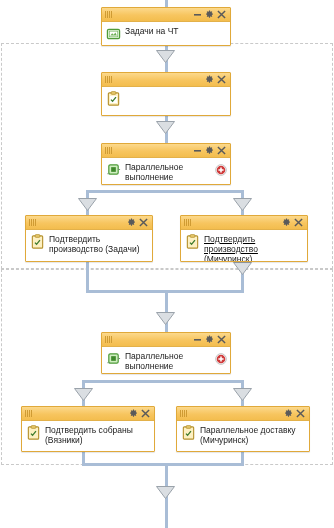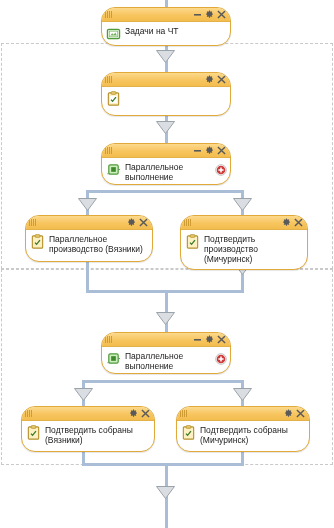--- a/index.html
+++ b/index.html
@@ -28,21 +28,21 @@
   .conn.v{width:3px;}
   .conn.h{height:3px;}
   .arrowwrap{position:absolute;}
   .arrowwrap svg{display:block;}
 
   
   .node{
     position:absolute;
     box-sizing:border-box;
     border:1px solid #e0a93a;
-    border-radius:14px;
+    border-radius:1px;
     background:#ffffff;
     box-shadow:0 1px 1px rgba(0,0,0,0.10);
     overflow:hidden;
   }
   .node .titlebar{
     height:13px;
     background:linear-gradient(to bottom,#fcd98c 0%,#f7c55f 55%,#f3bd4e 100%);
     border-bottom:1px solid #e3b14a;
     display:flex;
     align-items:center;
@@ -317,25 +317,25 @@
       </span>
     </div>
     <div class="body">
       <span class="nodeicon">
         <svg width="15" height="15" viewBox="0 0 16 16">
           <rect x="2.5" y="2" width="11" height="13" rx="1" fill="#fdf0c2" stroke="#b5912c" stroke-width="1.2"></rect>
           <rect x="5.5" y="0.8" width="5" height="2.6" rx="0.6" fill="#f0d37a" stroke="#b5912c" stroke-width="1"></rect>
           <path d="M5.3 9.2 L7 11 L10.6 6.6" stroke="#3c7a2c" stroke-width="1.4" fill="none"></path>
         </svg>
       </span>
-      <span class="label">Параллельное производство (Вязники)</span>
-    </div>
-  </div>
-
-  <div class="node" style="left:180px;top:215px;width:128px;height:55px;">
+      <span class="label">Подтвердить производство (Задачи)</span>
+    </div>
+  </div>
+
+  <div class="node" style="left:180px;top:215px;width:128px;height:47px;text-decoration:underline;">
     <div class="titlebar">
       <span class="grip">
           <i></i>
           <i></i>
           <i></i>
           <i></i>
         </span>
       <span class="tbspace"></span>
       <span class="tbtn">
         <svg width="9" height="9" viewBox="0 0 16 16">
@@ -461,17 +461,17 @@
       </span>
     </div>
     <div class="body">
       <span class="nodeicon">
         <svg width="15" height="15" viewBox="0 0 16 16">
           <rect x="2.5" y="2" width="11" height="13" rx="1" fill="#fdf0c2" stroke="#b5912c" stroke-width="1.2"></rect>
           <rect x="5.5" y="0.8" width="5" height="2.6" rx="0.6" fill="#f0d37a" stroke="#b5912c" stroke-width="1"></rect>
           <path d="M5.3 9.2 L7 11 L10.6 6.6" stroke="#3c7a2c" stroke-width="1.4" fill="none"></path>
         </svg>
       </span>
-      <span class="label">Подтвердить собраны (Мичуринск)</span>
+      <span class="label">Параллельное доставку (Мичуринск)</span>
     </div>
   </div>
 
 </div>
 
 </body></html>

